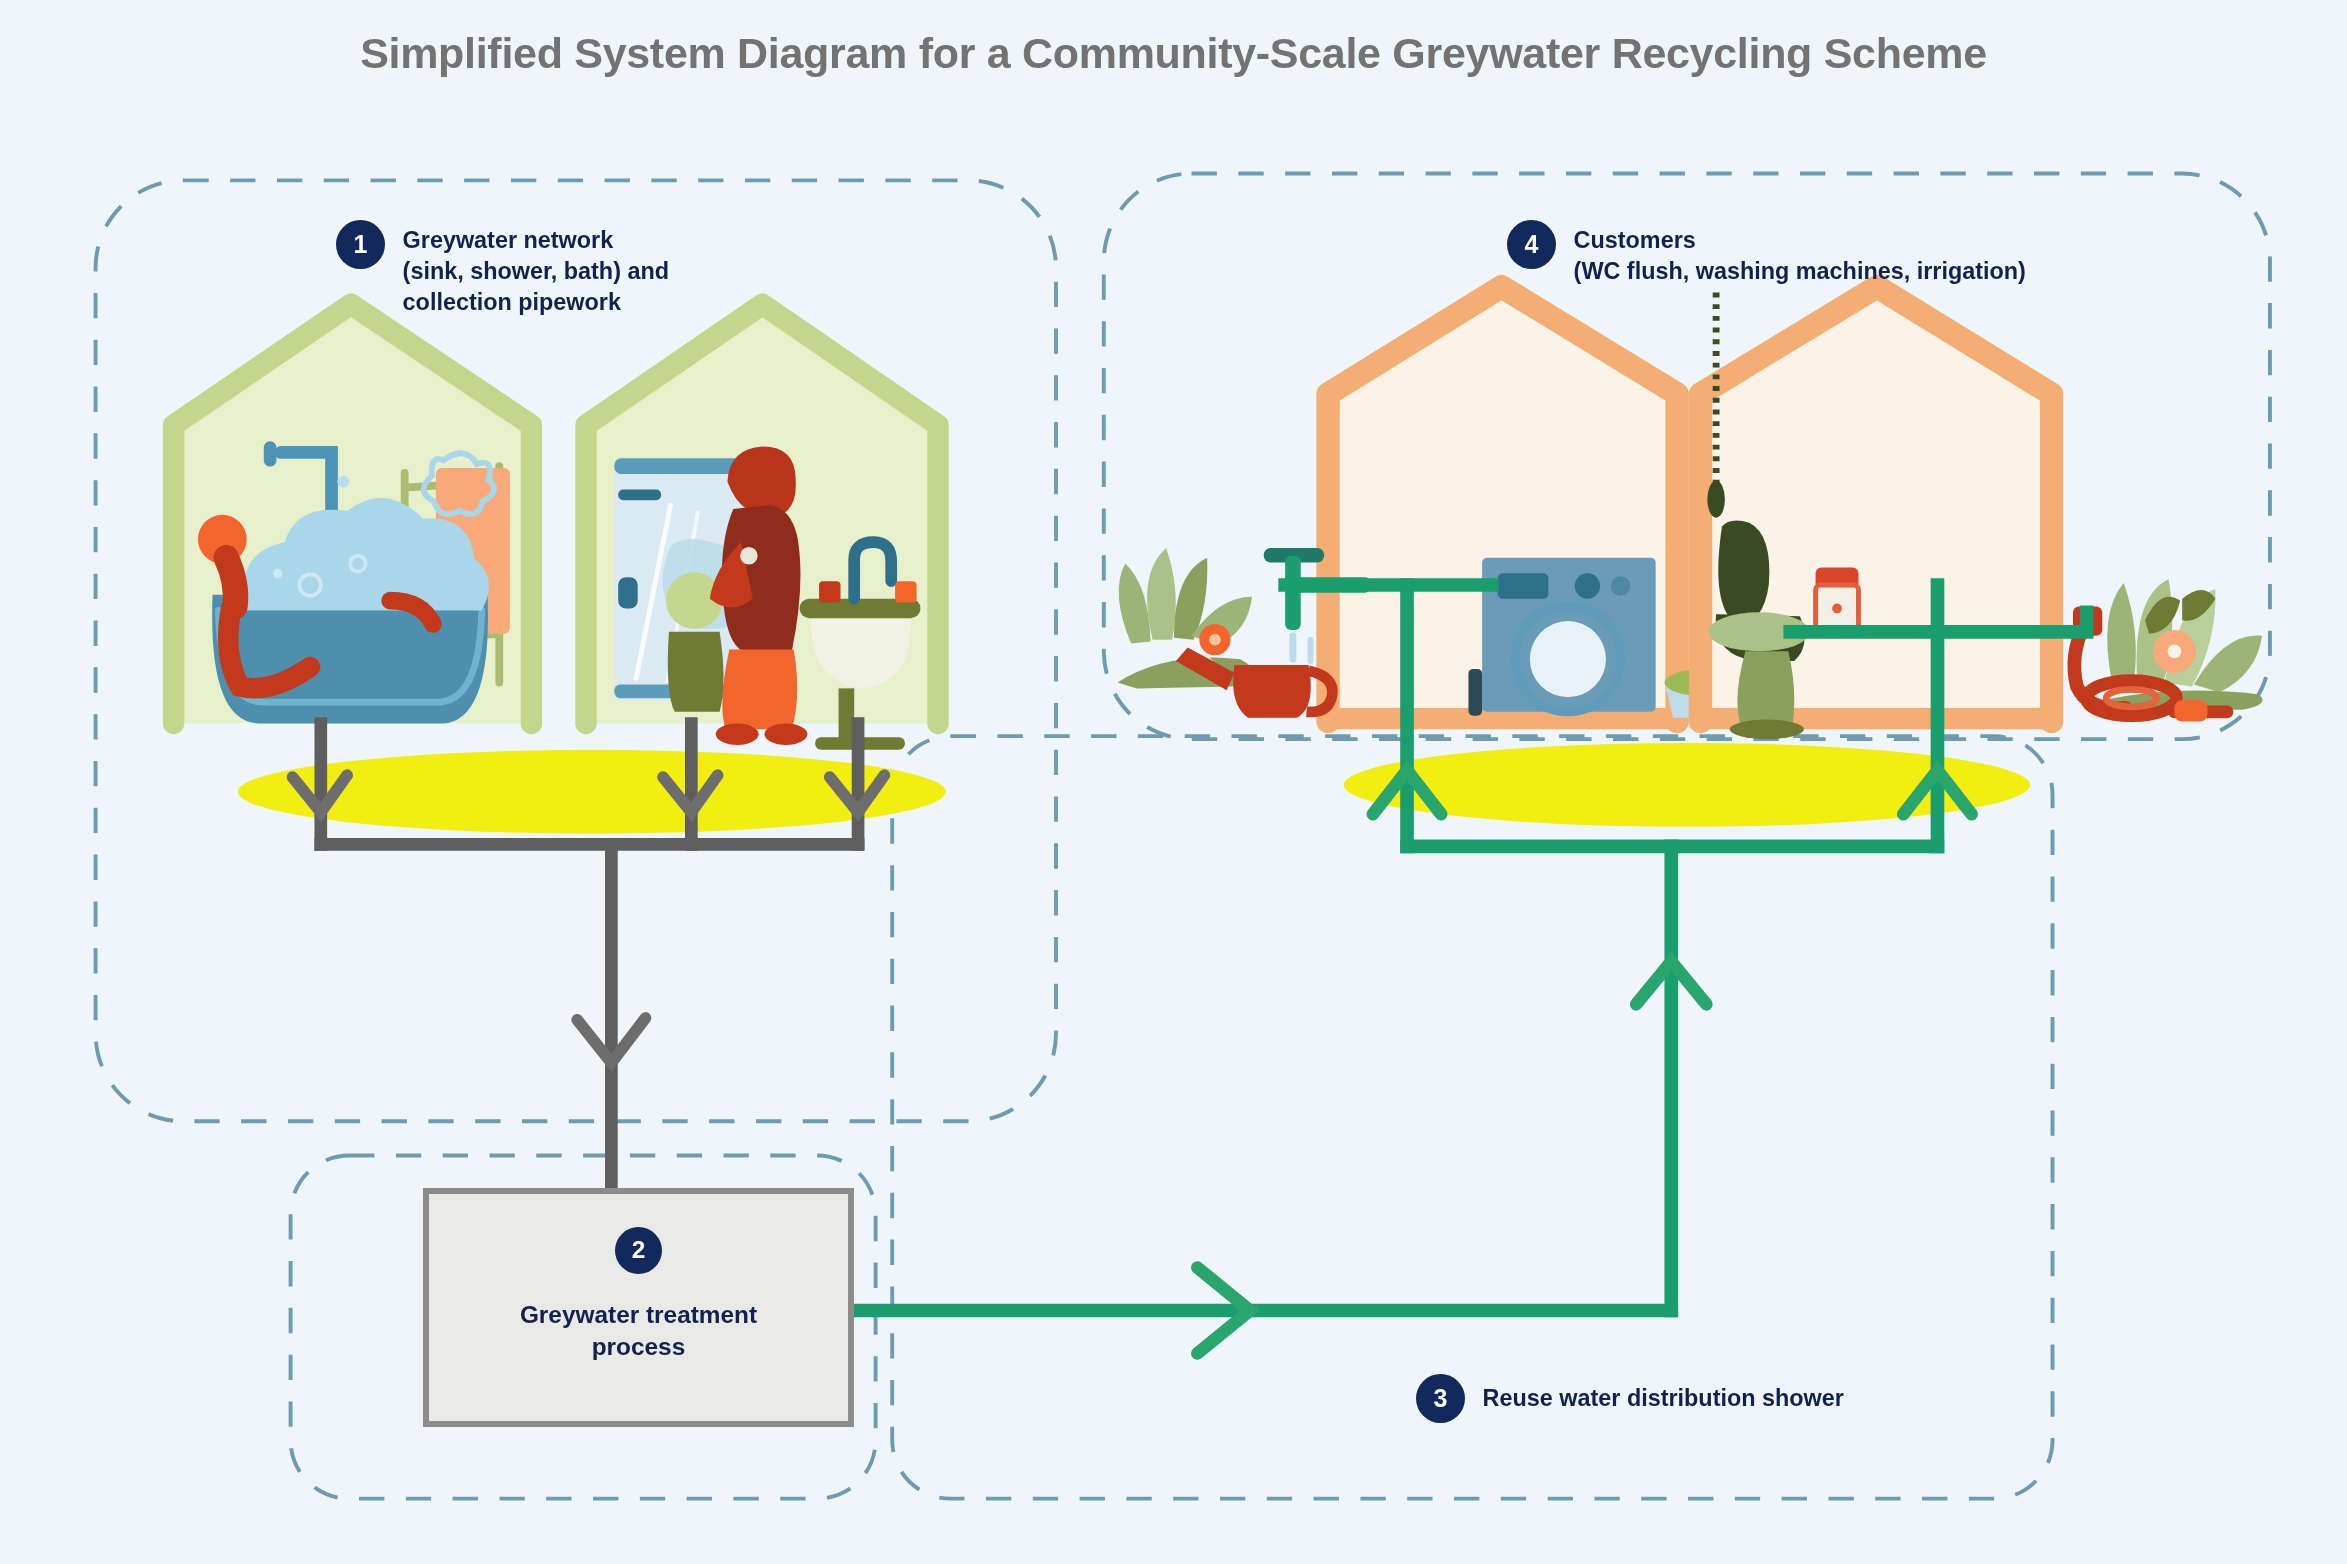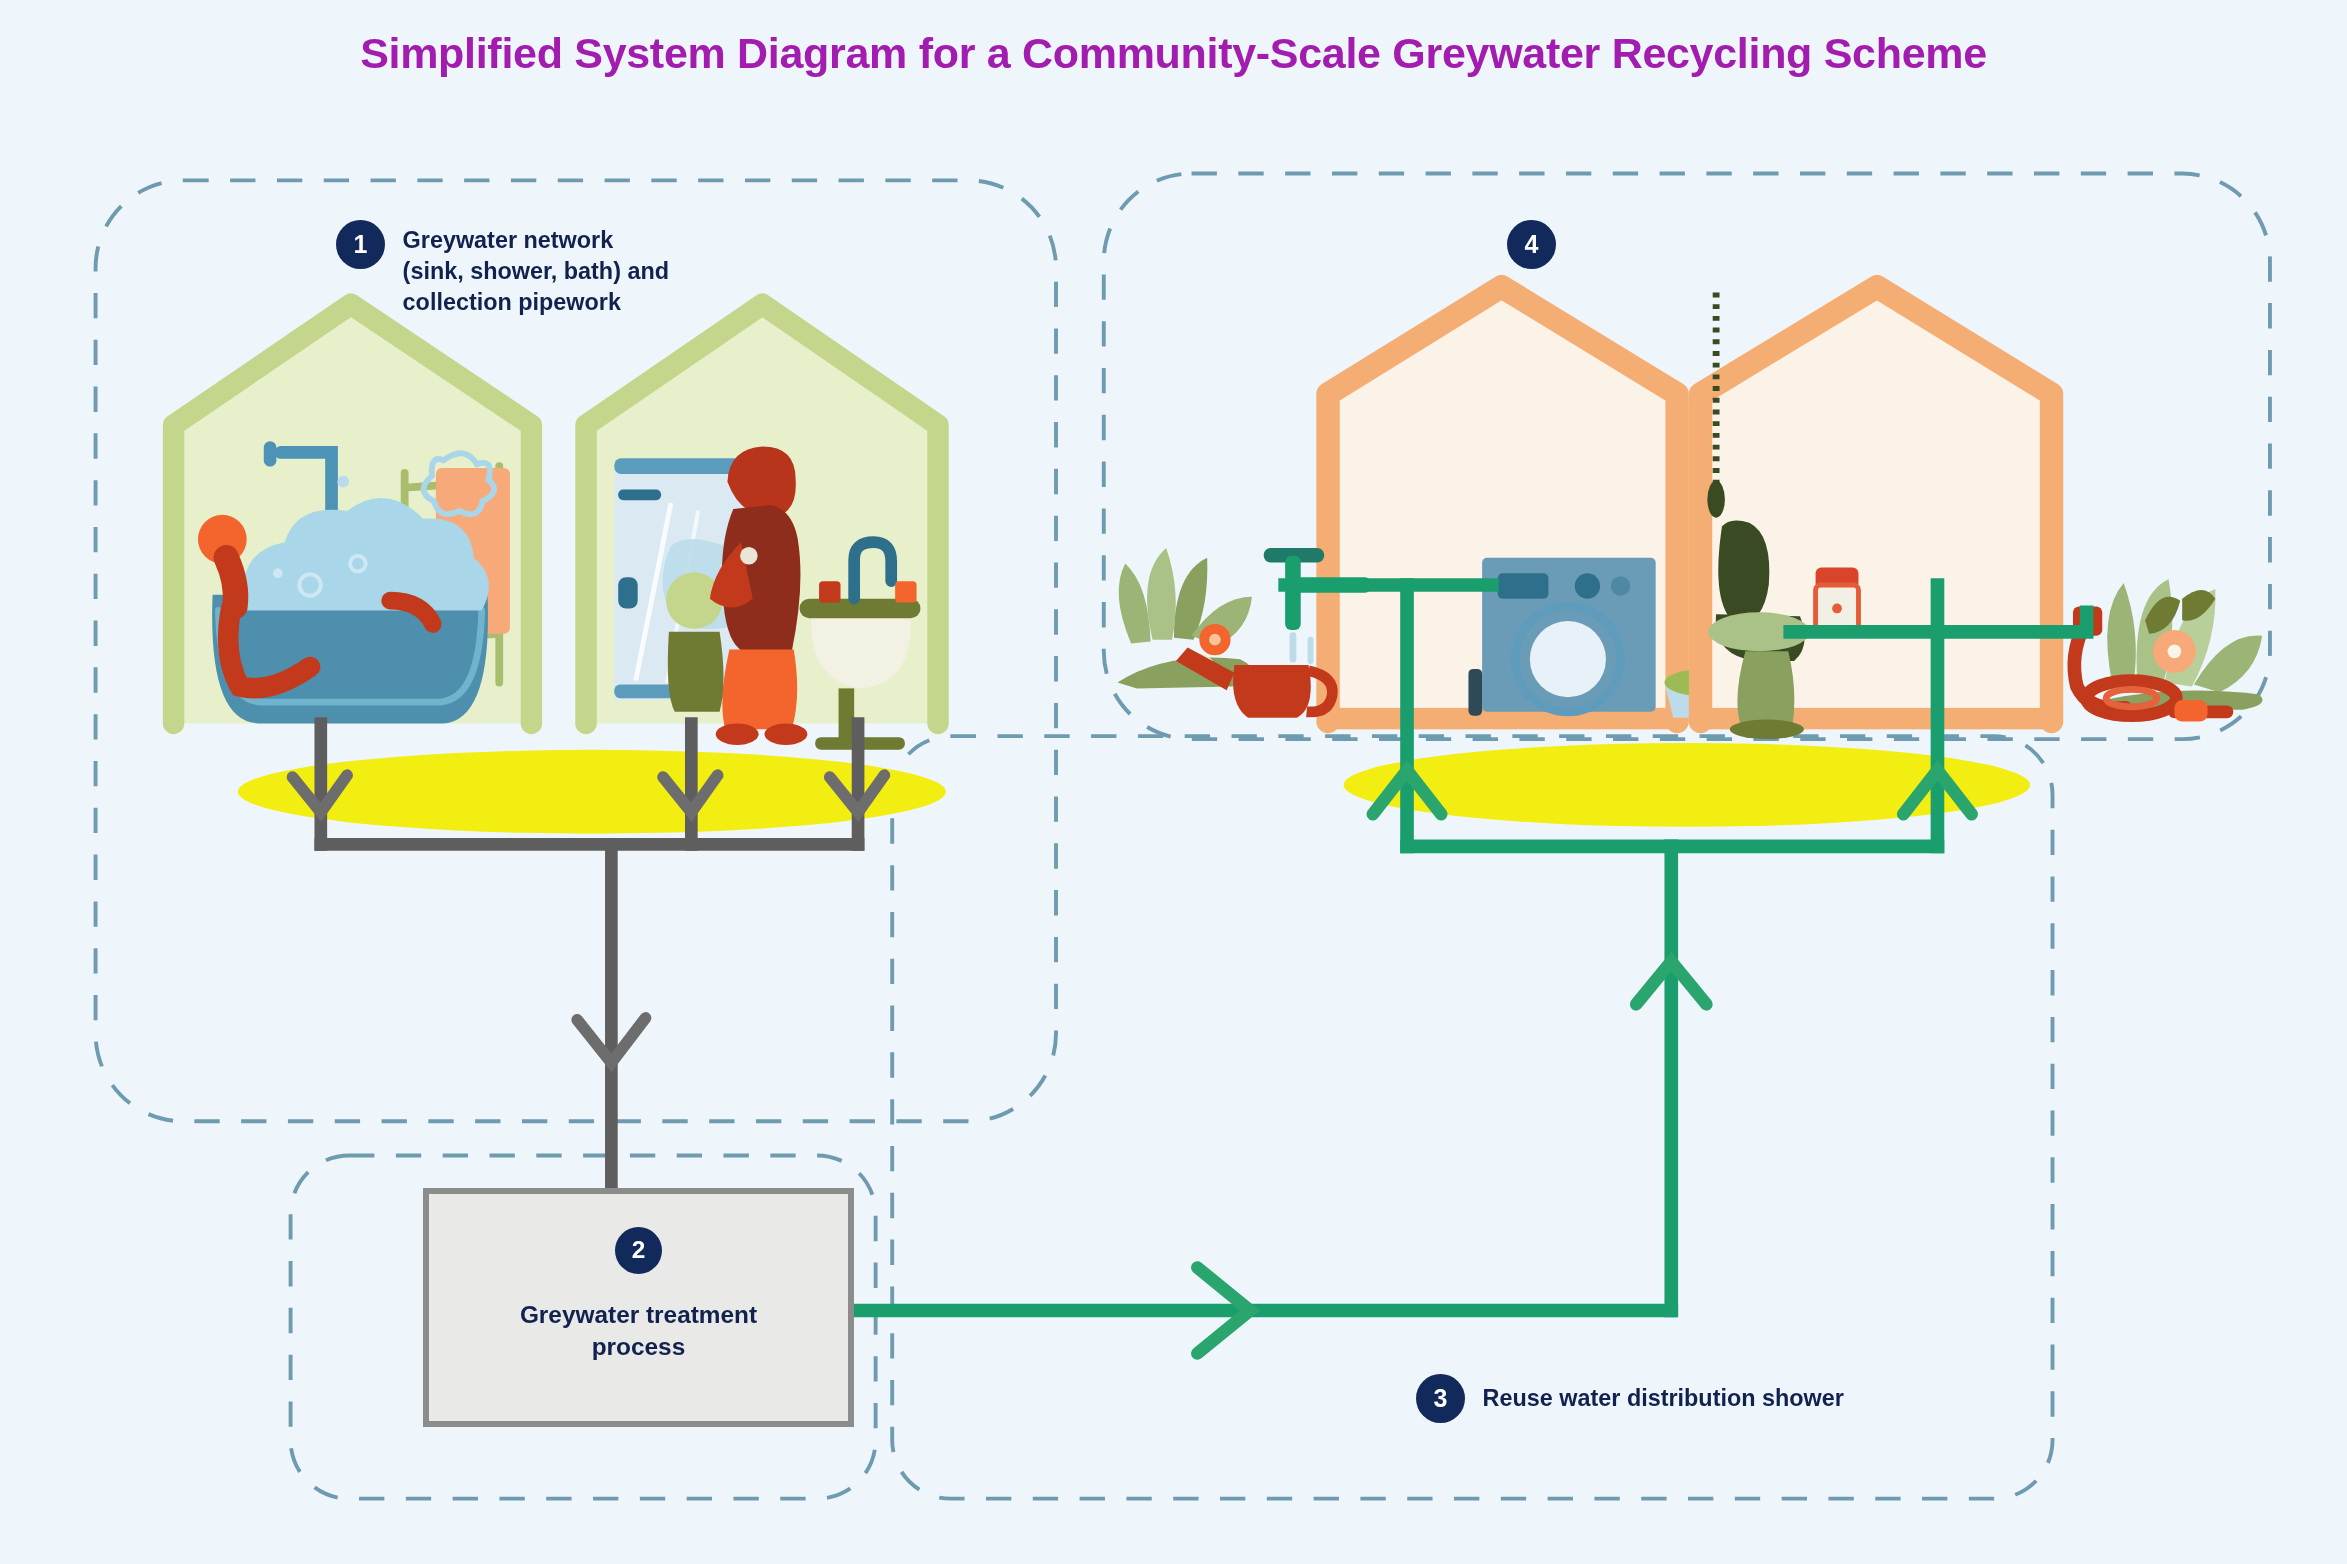--- a/index.html
+++ b/index.html
@@ -25,21 +25,21 @@
     height: 1564px;
   }
   .title {
     position: absolute;
     left: 0;
     top: 29px;
     width: 2347px;
     text-align: center;
     font-size: 43px;
     font-weight: bold;
-    color: #a21caf;
+    color: #737373;
     letter-spacing: -0.3px;
   }
   .label-block {
     position: absolute;
     display: flex;
     align-items: flex-start;
     gap: 17.6px;
   }
   .badge {
     flex: 0 0 auto;
@@ -349,20 +349,22 @@
 
   <div class="label-block" style="left:336px; top:220px;">
     <div class="badge">1</div>
     <div class="label-text">Greywater network
 (sink, shower, bath) and
 collection pipework</div>
   </div>
 
   <div class="label-block" style="left:1507px; top:220px;">
     <div class="badge">4</div>
+    <div class="label-text">Customers
+(WC flush, washing machines, irrigation)</div>
   </div>
 
   <div class="label-inline" style="left:1416px; top:1374px;">
     <div class="badge">3</div>
     <div class="label-text">Reuse water distribution shower</div>
   </div>
 
   <div id="treatment-box">
     <div class="badge">2</div>
     <div class="box-label">Greywater treatment

